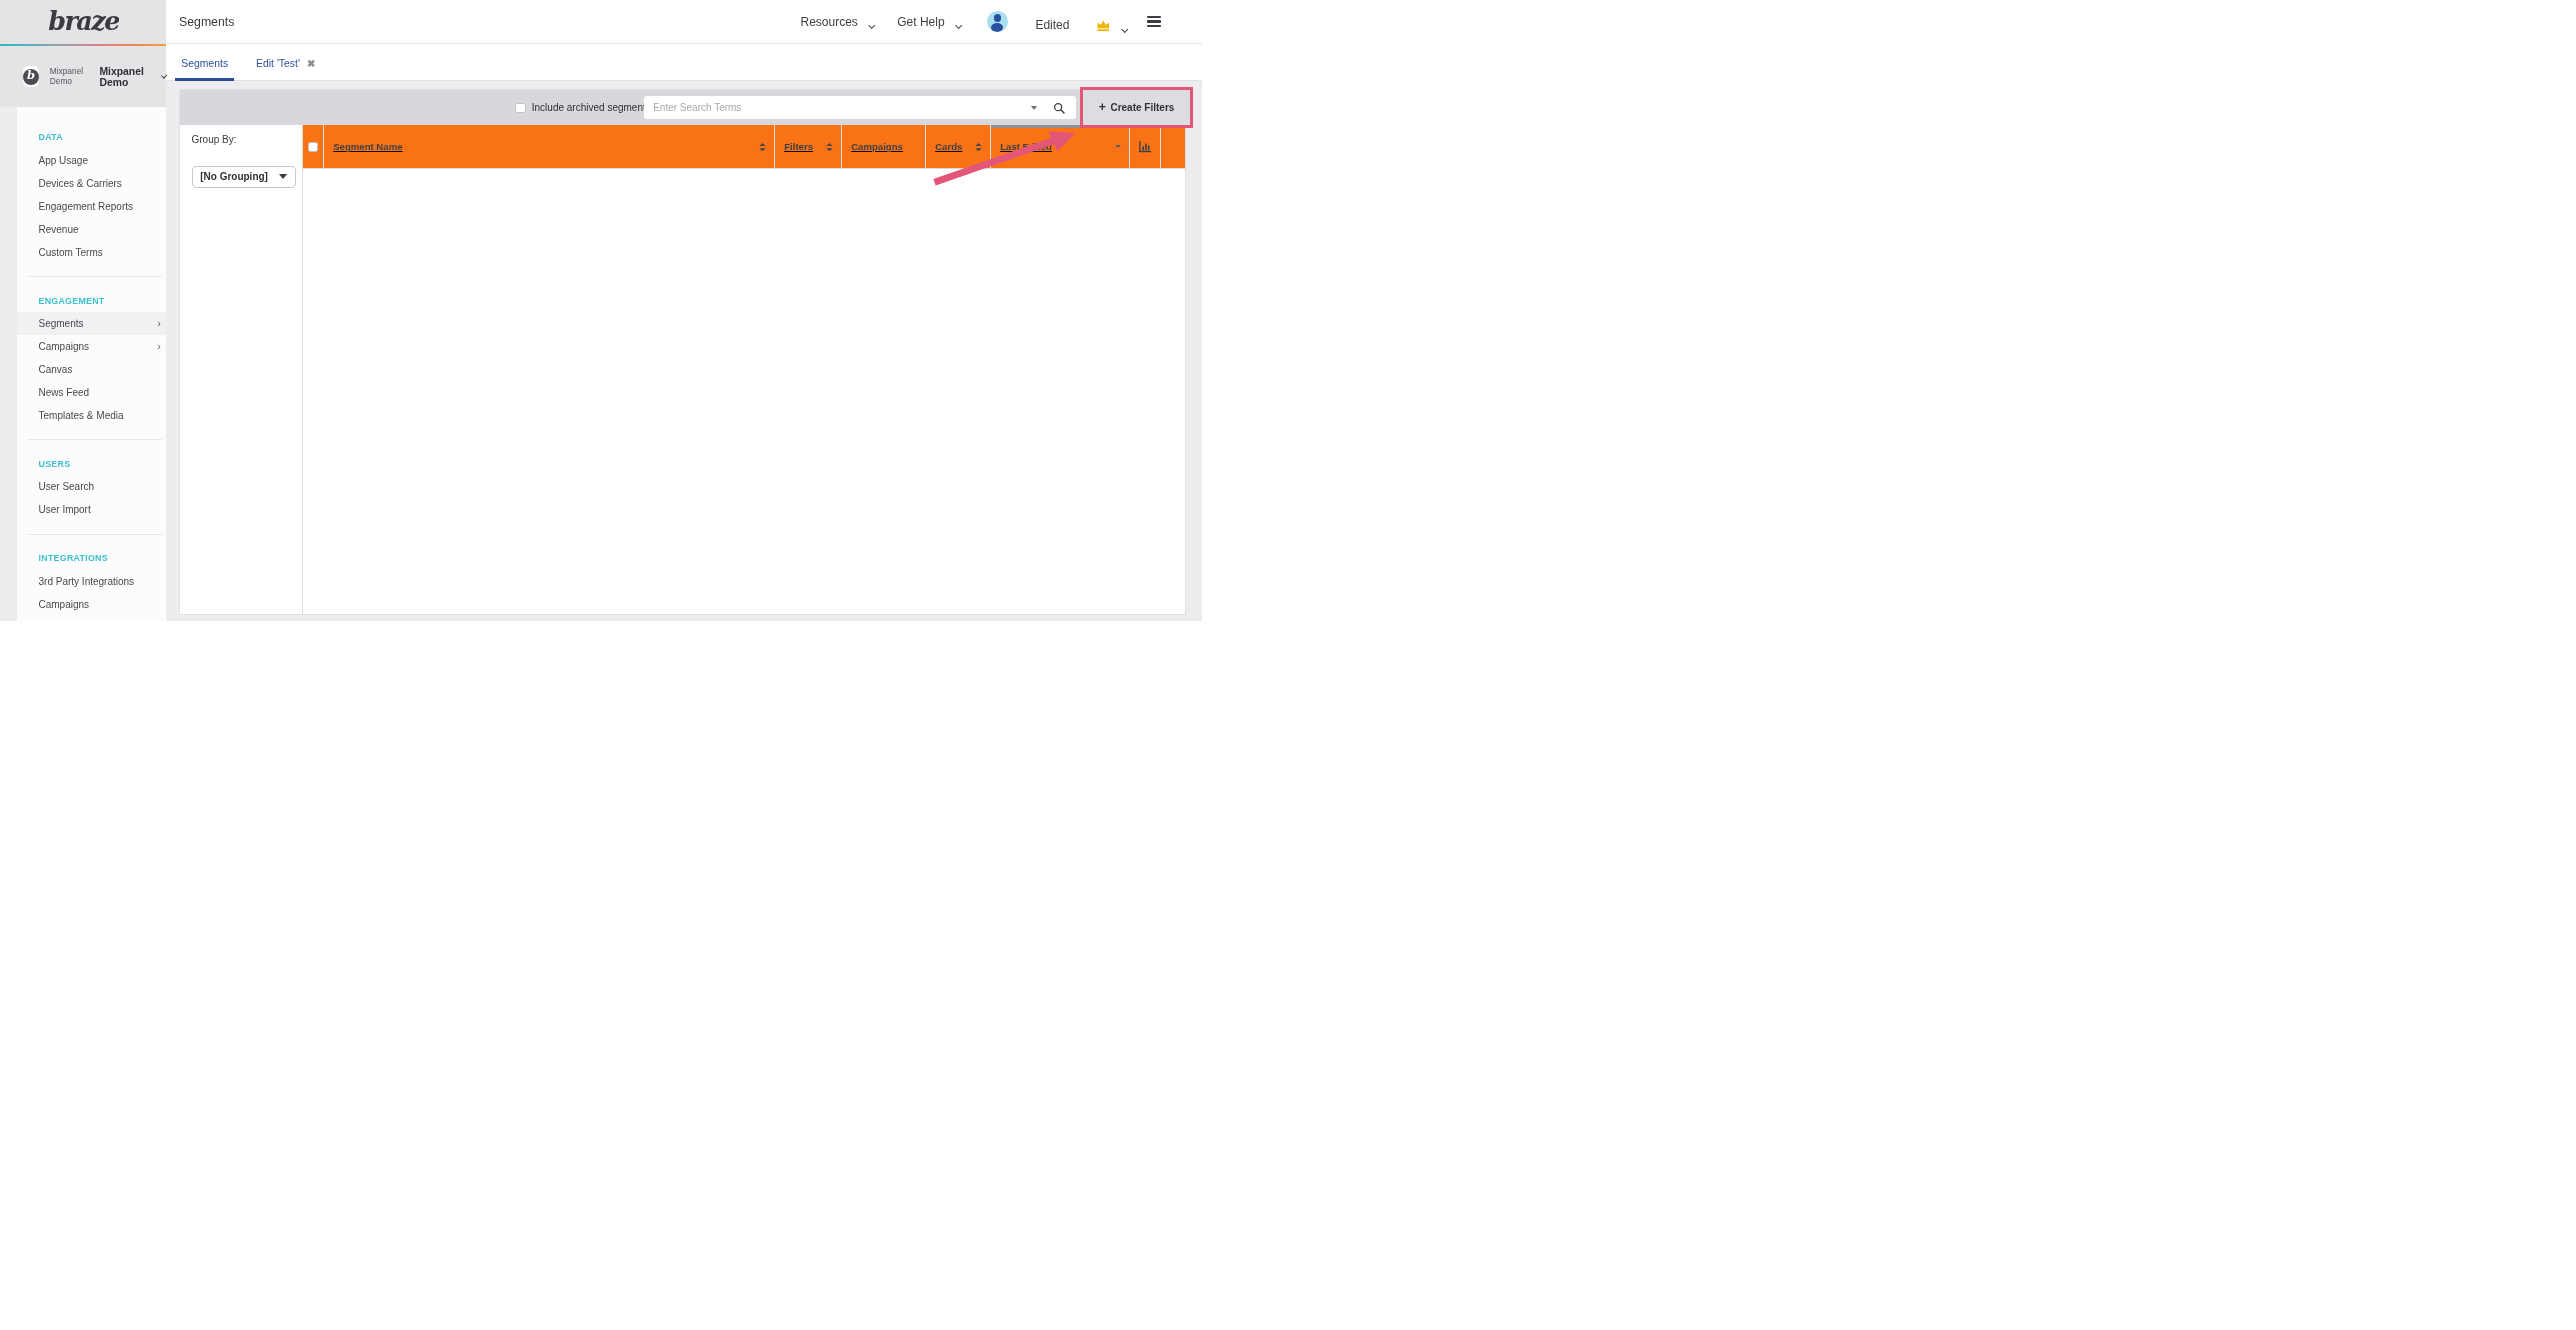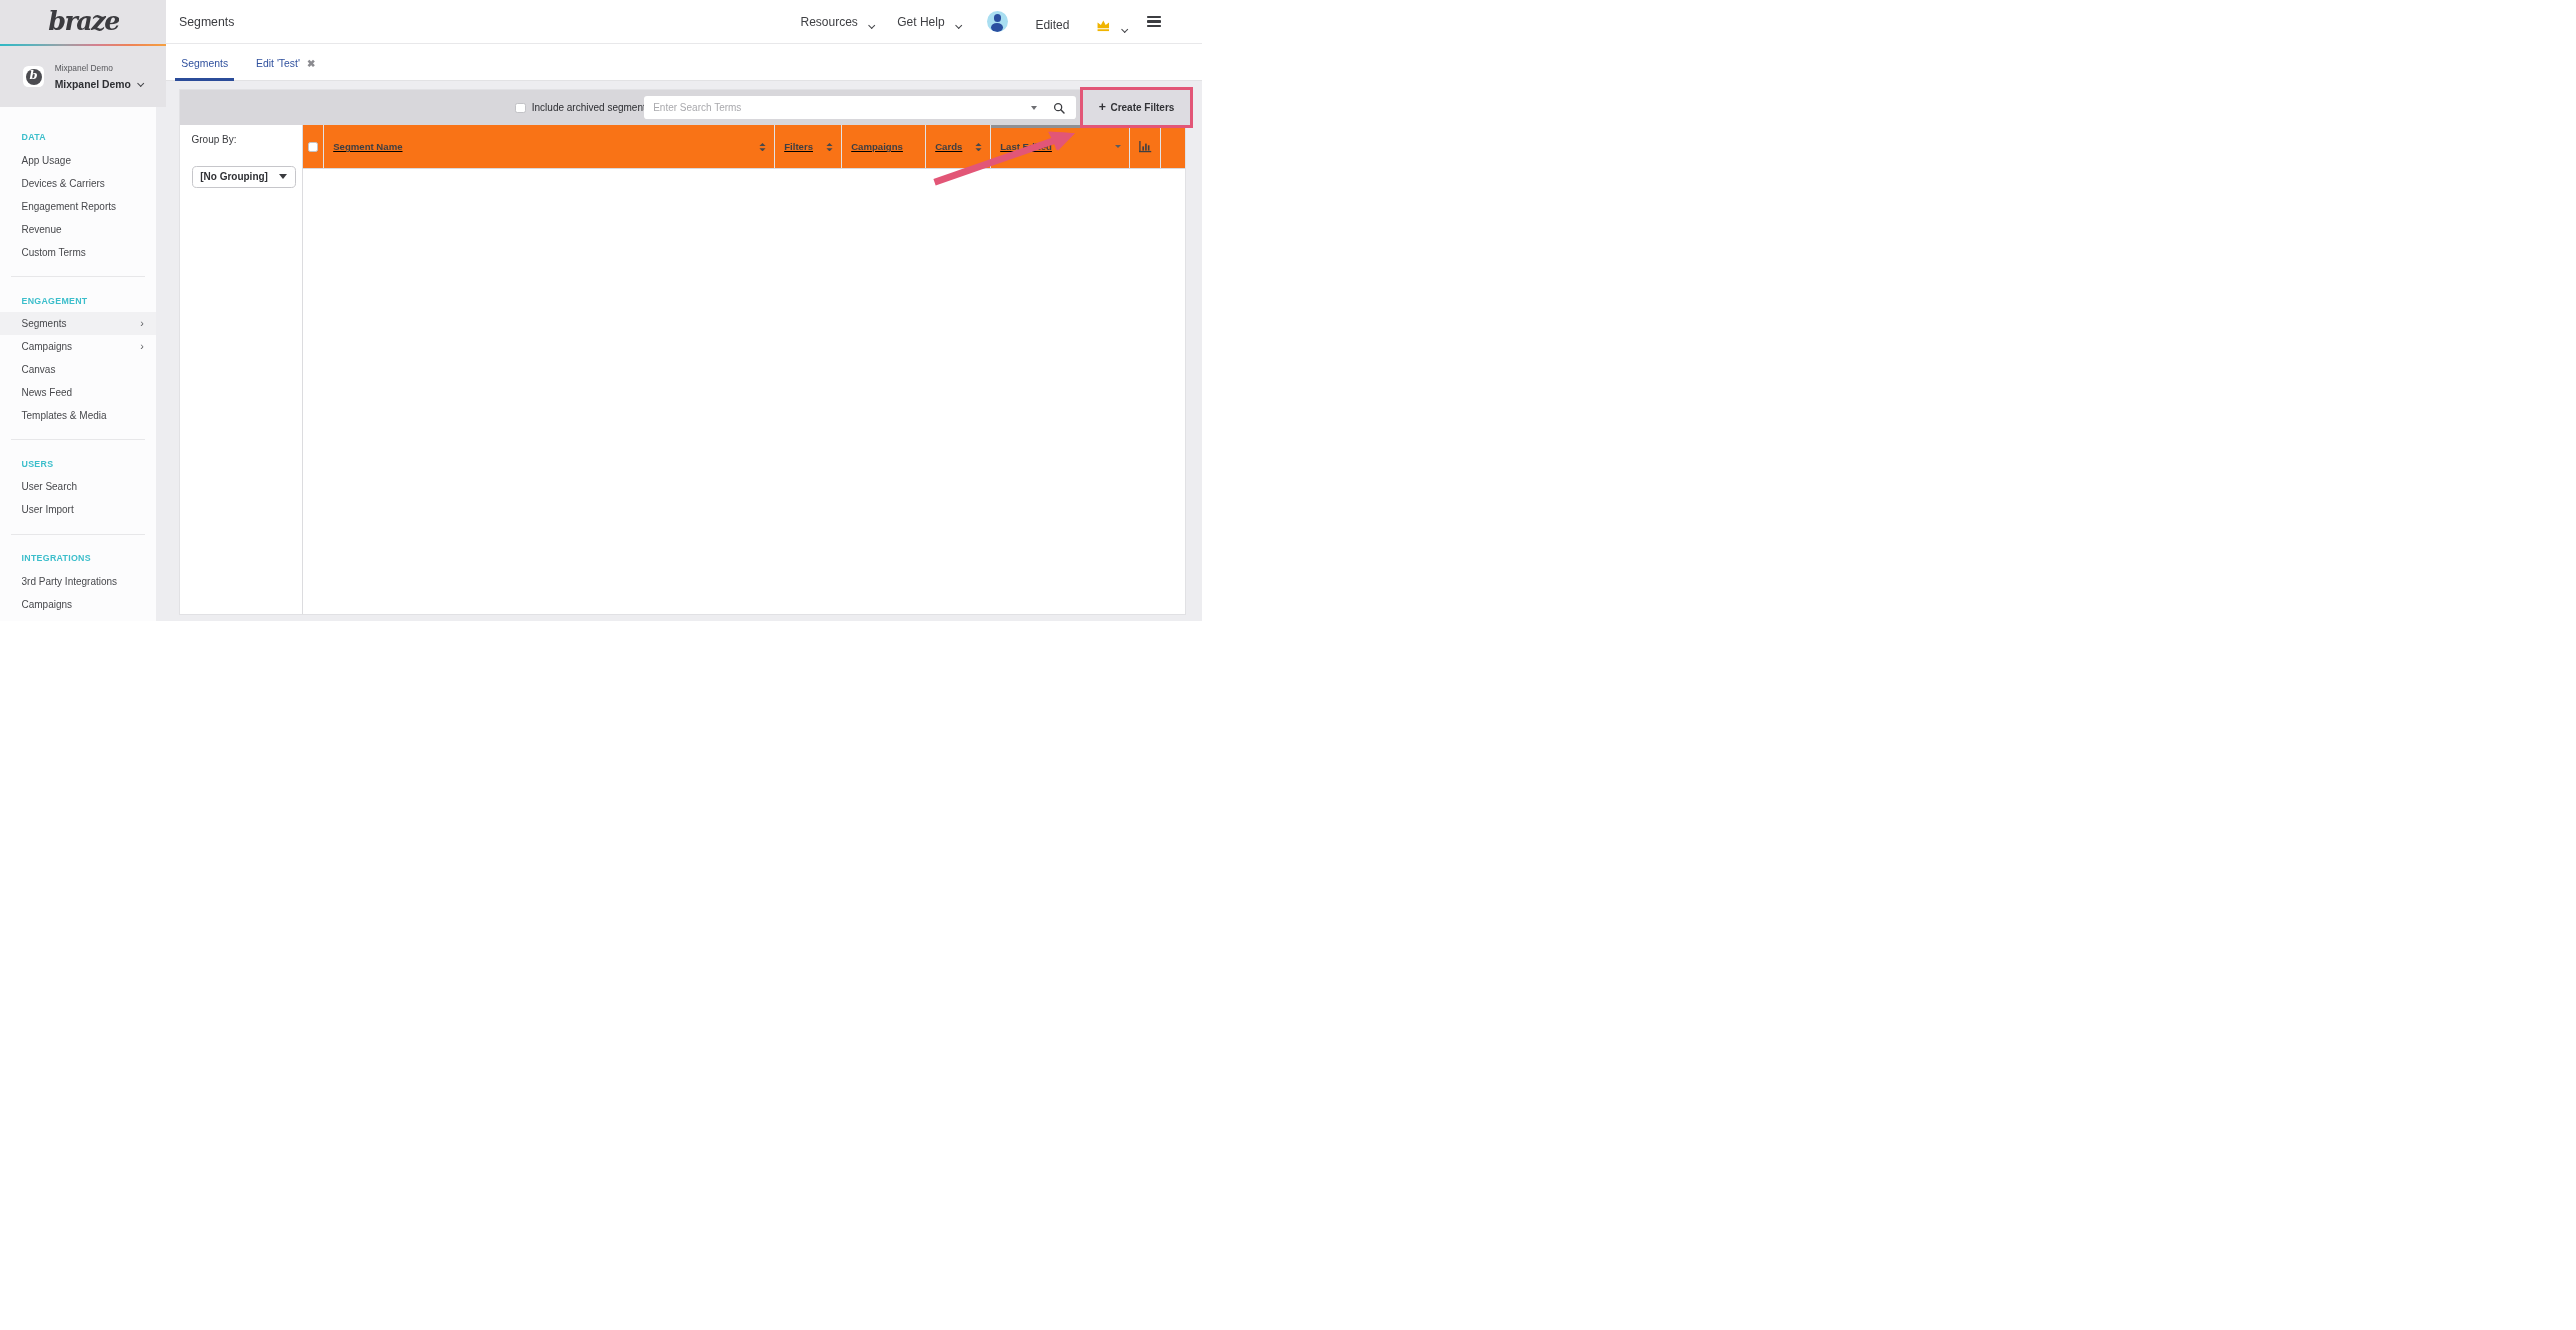--- a/index.html
+++ b/index.html
@@ -10,27 +10,27 @@
   
   .sidebar-col { width:166px; flex-shrink:0; display:flex; flex-direction:column; background:#ededf0; }
   .logo-area { height:44px; background:#e4e3e6; display:flex; align-items:center; justify-content:center; }
   .rainbow { height:2.3px; flex-shrink:0;
     background:linear-gradient(90deg,#2fb9c5 0%,#5fb0ba 20%,#9aa0a6 38%,#d4808f 58%,#ee8257 78%,#f5a03f 100%); }
   .workspace { height:61px; background:#e4e3e6; display:flex; align-items:center; padding-left:23px; gap:10.7px; flex-shrink:0; cursor:pointer; }
   .ws-avatar { width:21px; height:21px; background:#fff; border-radius:5.4px; display:grid; place-items:center; }
   .ws-avatar-inner { width:16px; height:16px; border-radius:50%; background:#4b4b50; color:#fff;
     font-family:"DejaVu Serif", serif; font-style:italic; font-weight:bold; font-size:11.5px;
     display:grid; place-items:center; line-height:1; padding-bottom:1.5px; }
-  .ws-texts { display:flex; flex-direction:column; gap:6px; }
+  .ws-texts { display:flex; gap:6px; }
   .ws-label { font-size:8.4px; color:#56575b; }
   .ws-name-row { display:flex; align-items:center; gap:7px; }
   .ws-name { font-size:10.4px; font-weight:bold; color:#2f3034; }
   .chev { width:5.4px; height:5.4px; border-right:1.2px solid #45464a; border-bottom:1.2px solid #45464a;
     transform:rotate(45deg); margin-top:-2.3px; }
-  .sidebar-nav { width:156px; background:#fcfcfd; flex:1; padding-top:18.4px; }
+  .sidebar-nav { width:156px; background:#fcfcfd; flex:1; padding-top:18.4px;margin-left:17px; }
   .nav-header { height:23px; padding-left:21.5px; display:flex; align-items:center;
     color:#3cbecb; font-weight:bold; font-size:8.8px; letter-spacing:0.3px; }
   .nav-item { height:23px; padding:0 12.3px 0 21.5px; display:flex; align-items:center;
     font-size:10px; color:#47484c; cursor:pointer; }
   .nav-item.selected { background:#f1f1f3; }
   .nav-chev { margin-left:auto; color:#5b5c60; font-size:10.7px; line-height:1; }
   .nav-divider { height:0.8px; background:#e7e7e9; margin:12.3px 10.7px; }
 
   
   .main-col { flex:1; display:flex; flex-direction:column; background:#ededf0; min-width:0; }

